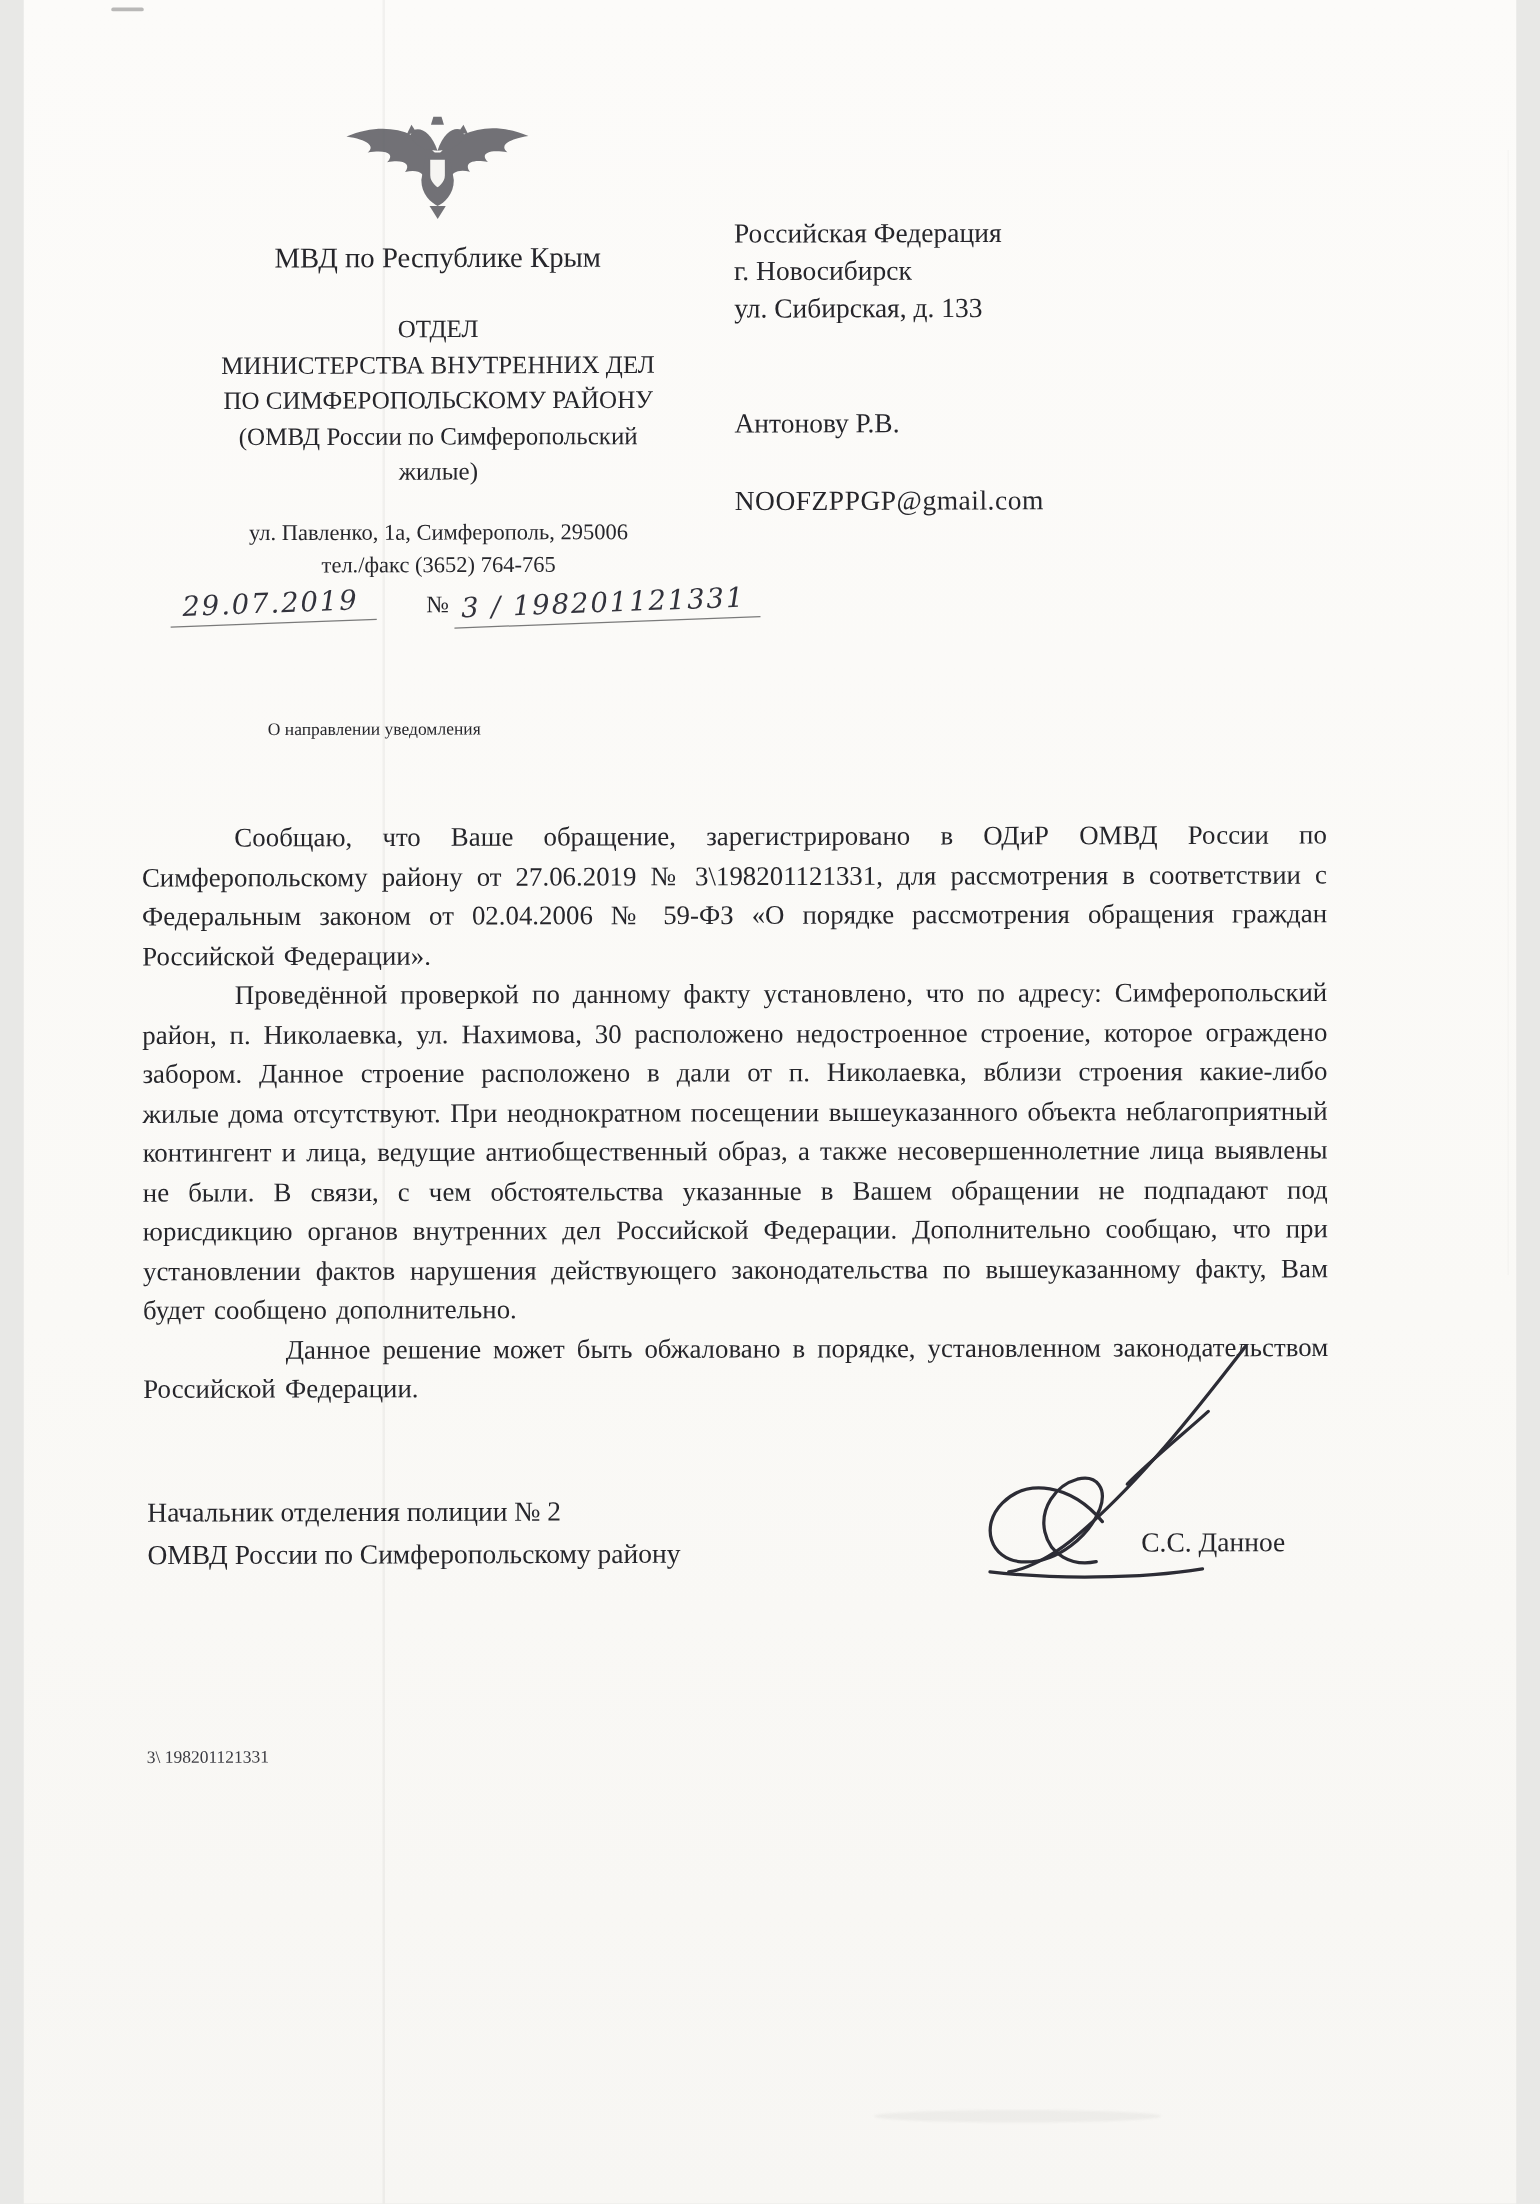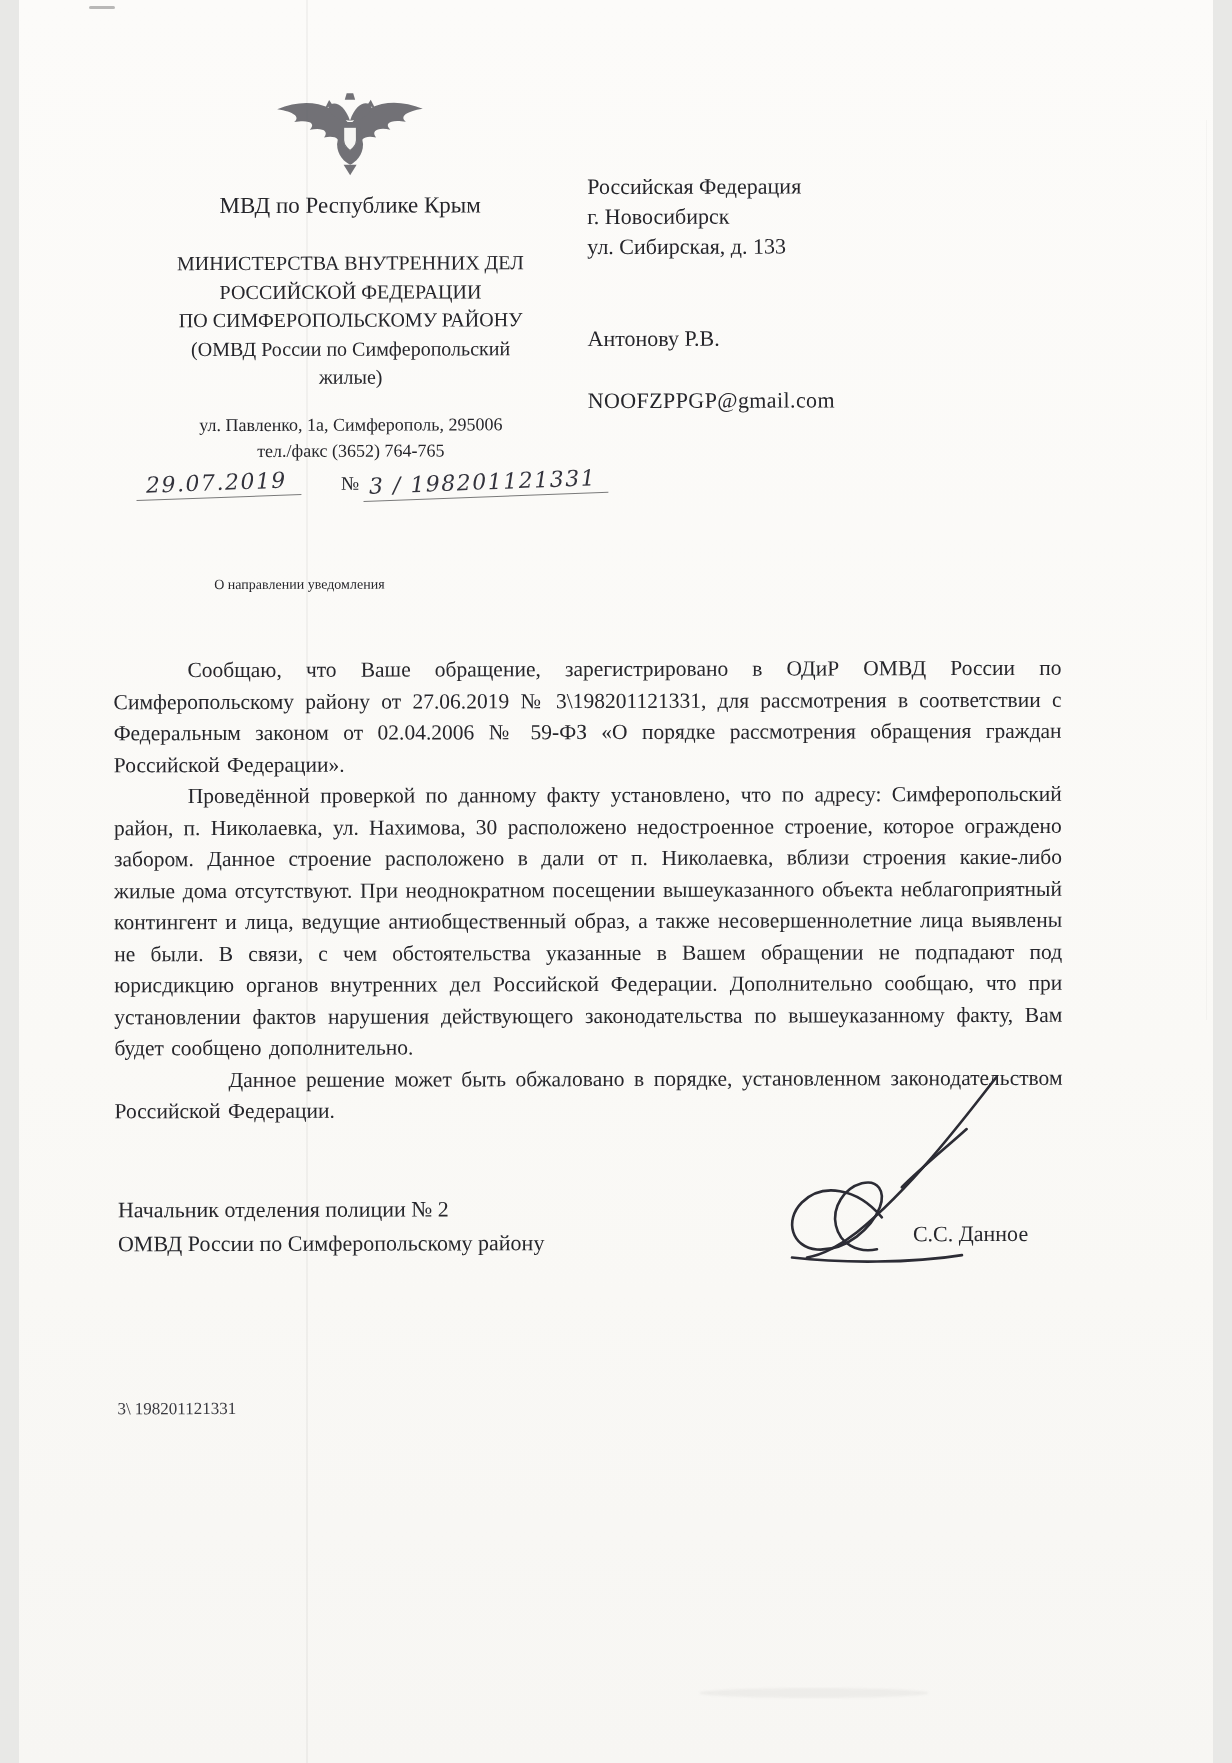--- a/index.html
+++ b/index.html
@@ -59,21 +59,21 @@
     word-spacing:2px;
   }
   .body-text p.p3 { text-indent:114px; }
 
   
   .sig-block { position:absolute; left:98px; top:1192px; }
   .sig-block div { font-size:22px; line-height:34px; }
   .sig-name { position:absolute; left:893px; top:1222px; font-size:22px; }
   .signature-svg { position:absolute; left:742px; top:1068px; }
 
-  .footer-ref { position:absolute; left:97px; top:1398px; font-size:17px; color:#3a3a40; }
+  .footer-ref { position:absolute; left:97px; top:1398px; font-size:14px; color:#3a3a40; }
 </style>
 </head>
 <body>
 
 <div class="page">
   <div class="artifact-speck"></div>
   <div class="artifact-line-1"></div>
   <div class="artifact-line-2"></div>
   <div class="artifact-smudge"></div>
 
@@ -93,22 +93,22 @@
             <path d="M106 60 h28 l6 34 c0 18 -12 28 -20 32 c-8 -4 -20 -14 -20 -32 Z"></path>
             <path d="M110 126 l10 16 10 -16 Z"></path>
           </g>
           <path d="M110 68 h20 v20 c0 10 -10 16 -10 16 s-10 -6 -10 -16 Z" fill="#f6f5f2" stroke="#5a5a60" stroke-width="2"></path>
         </svg>
       </span>
 
       <div class="org-top">МВД по Республике Крым</div>
 
       <div class="org-lines">
+        <div>ОТДЕЛ</div>
         <div>МИНИСТЕРСТВА ВНУТРЕННИХ ДЕЛ</div>
-        <div>РОССИЙСКОЙ ФЕДЕРАЦИИ</div>
         <div>ПО СИМФЕРОПОЛЬСКОМУ РАЙОНУ</div>
         <div>(ОМВД России по Симферопольский</div>
         <div>жилые)</div>
       </div>
 
       <div class="addr-block">
         <div>ул. Павленко, 1а, Симферополь, 295006</div>
         <div>тел./факс (3652) 764-765</div>
       </div>
 

